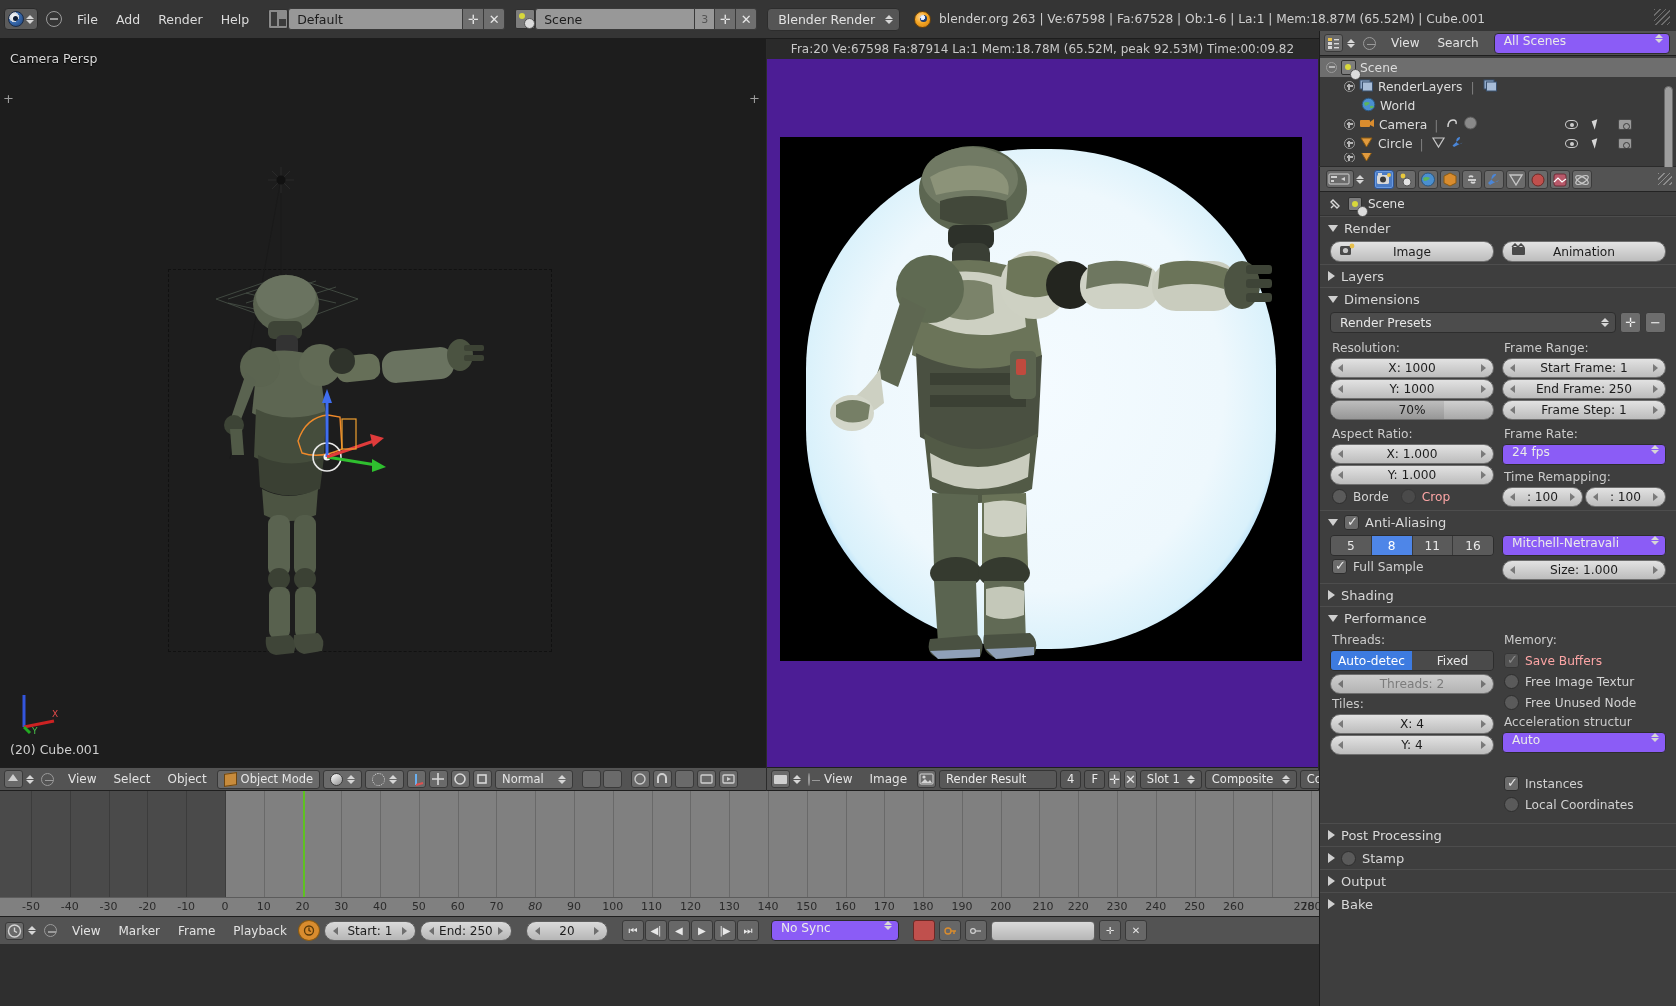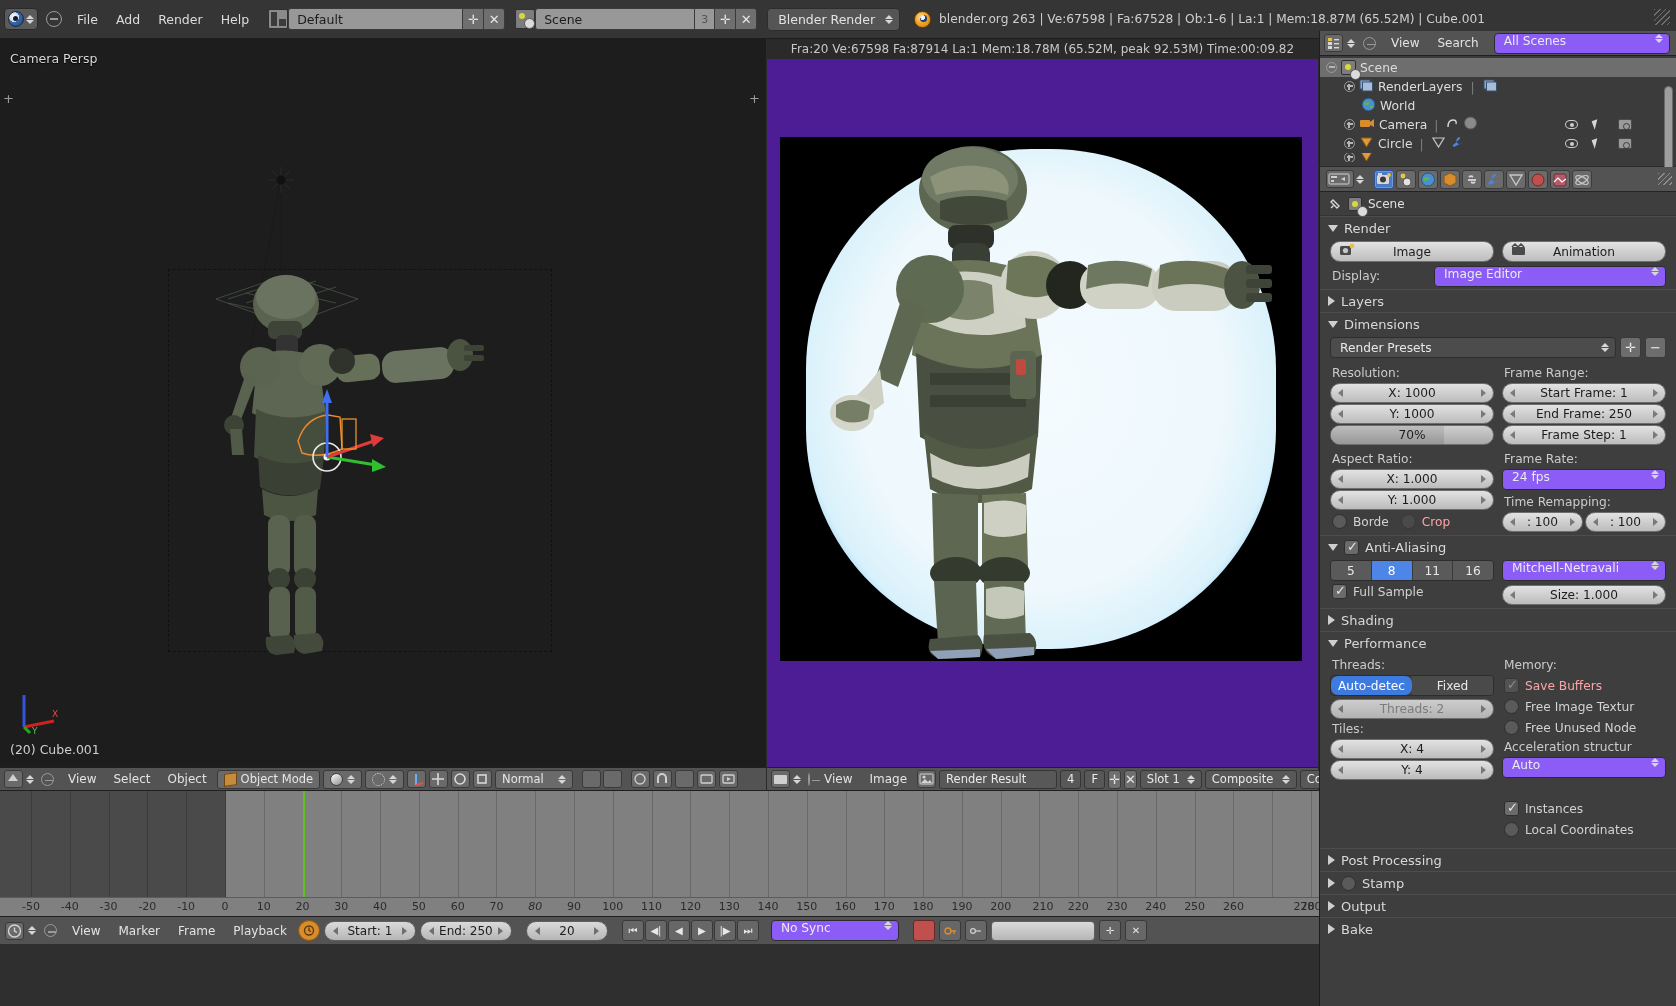--- a/index.html
+++ b/index.html
@@ -134,21 +134,21 @@
   .chk.on:after { content:"✓"; position:absolute; left:2px; top:-2px; font-size:13px; color:#e8e8e8; }
   .chk.round { border-radius:50%; background:#5a5a5a; }
   .chk.dimmed { opacity:.45; }
   .seg { display:flex; height:21px; border-radius:4px; overflow:hidden; border:1px solid #2d2d2d; }
   .seg > div { flex:1; background:#5a5a5a; display:flex; align-items:center; justify-content:center;
                color:#e8e8e8; font-size:12.2px; border-right:1px solid #393939; }
   .seg > div:last-child { border-right:none; }
   .seg > div.on { background:#4e86e8; color:#fff; }
   .seg2 { display:flex; height:21px; border-radius:4px; overflow:hidden; border:1px solid #2d2d2d; }
   .seg2 > div { flex:1; display:flex; align-items:center; justify-content:center; font-size:12.2px; }
-  .seg2 > div.blue { background:#3d7be0; color:#fff; overflow:hidden; white-space:nowrap;border-radius:7px; }
+  .seg2 > div.blue { background:#3d7be0; color:#fff; overflow:hidden; white-space:nowrap; }
   .seg2 > div.dark { background:#4a4a4a; color:#e8e8e8; }
   .numf.disabled { background:linear-gradient(#cdcdcd,#b3b3b3); color:#7c7c7c; }
   .pairrow { display:flex; gap:2px; }
   .pairrow .numf { flex:1; }
   .grip { position:absolute; right:4px; width:14px; height:12px;
           background:repeating-linear-gradient(135deg,#8f8f8f 0 1px,transparent 1px 4px); opacity:.55; }
 
   
   .timeline { position:absolute; left:0; top:791px; width:1319px; height:125px; background:#808080; overflow:hidden; }
   .tl-dark { position:absolute; left:0; top:0; width:226px; height:106px; background:#4a4a4a; }
@@ -734,30 +734,20 @@
       <div class="col">
         <div class="btn-light">
           <span style="position:absolute;left:8px">
             <svg width="16" height="14" viewBox="0 0 16 14">
                 <rect x="1" y="4" width="13" height="8" rx="1" fill="#4a4a4a"></rect>
                 <path d="M1 4 L4 1 L7 4 M7 4 L10 1 L13 4" fill="none" stroke="#4a4a4a" stroke-width="1.5"></path>
               </svg>
           </span>
           <span>Animation</span>
         </div>
-      </div>
-    </div>
-    <div class="prow" style="align-items:center">
-      <span class="lbl" style="width:96px">Display:</span>
-      <div class="sel-dark" style="flex:1">
-        <span>Image Editor</span>
-        <span class="spin">
-            <i class="up"></i>
-            <i class="dn"></i>
-          </span>
       </div>
     </div>
 
     <div class="panel-title">
       <span class="tri right"></span>
       <span>Layers</span>
     </div>
 
     <div class="panel-title">
       <span class="tri down"></span>

